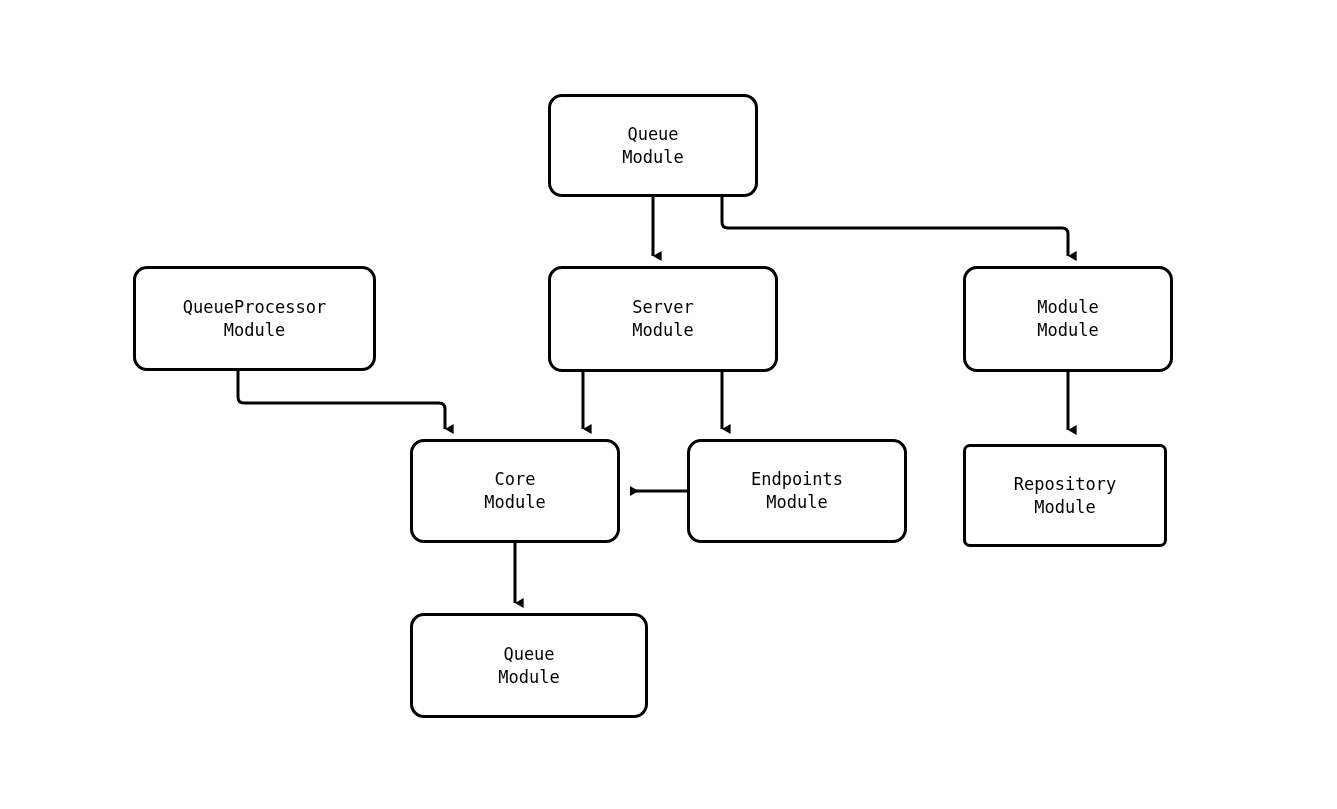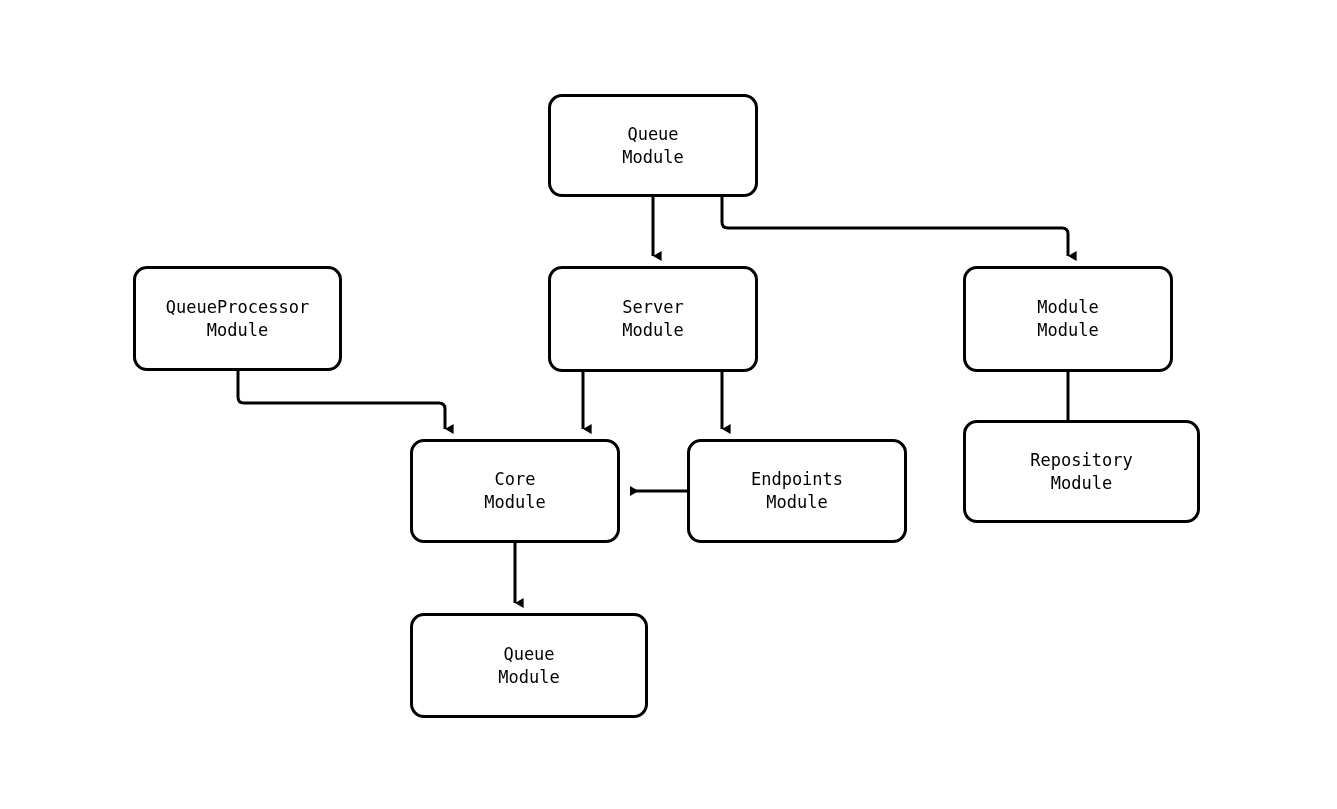--- a/index.html
+++ b/index.html
@@ -82,46 +82,46 @@
 
       <path d="M 515,543 L 515,603" marker-end="url(#arrowhead-down)"></path>
     </g>
   </svg>
 
   <div class="node" style="left:548px; top:94px; width:210px; height:103px;">
     <div class="node-line">Queue</div>
     <div class="node-line">Module</div>
   </div>
 
-  <div class="node" style="left:133px; top:266px; width:209px; height:105px;">
+  <div class="node" style="left:133px; top:266px; width:243px; height:105px;">
     <div class="node-line">QueueProcessor</div>
     <div class="node-line">Module</div>
   </div>
 
-  <div class="node" style="left:548px; top:266px; width:210px; height:106px;">
+  <div class="node" style="left:548px; top:266px; width:230px; height:106px;">
     <div class="node-line">Server</div>
     <div class="node-line">Module</div>
   </div>
 
   <div class="node" style="left:963px; top:266px; width:210px; height:106px;">
     <div class="node-line">Module</div>
     <div class="node-line">Module</div>
   </div>
 
   <div class="node" style="left:410px; top:439px; width:210px; height:104px;">
     <div class="node-line">Core</div>
     <div class="node-line">Module</div>
   </div>
 
   <div class="node" style="left:687px; top:439px; width:220px; height:104px;">
     <div class="node-line">Endpoints</div>
     <div class="node-line">Module</div>
   </div>
 
-  <div class="node" style="left:963px; top:420px; width:237px; height:103px;">
+  <div class="node" style="left:963px; top:444px; width:204px; height:103px;border-radius:7px;">
     <div class="node-line">Repository</div>
     <div class="node-line">Module</div>
   </div>
 
   <div class="node" style="left:410px; top:613px; width:238px; height:105px;">
     <div class="node-line">Queue</div>
     <div class="node-line">Module</div>
   </div>
 
 </div>

